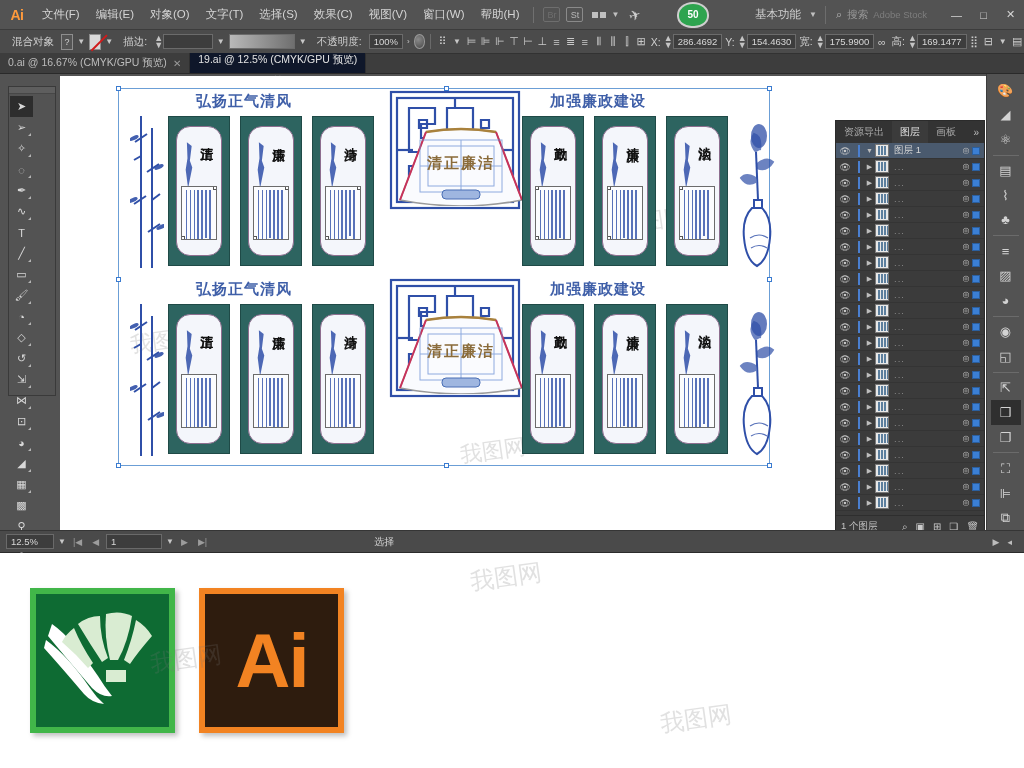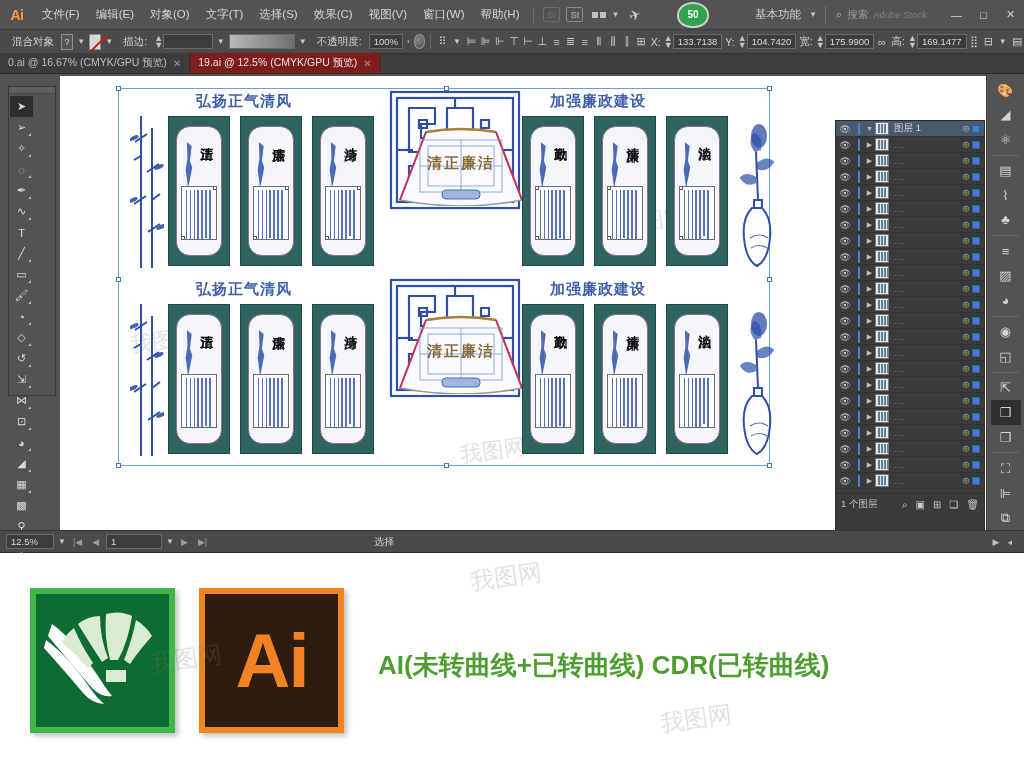--- a/index.html
+++ b/index.html
@@ -107,21 +107,21 @@
   .doctabs {
     position:absolute; left:0; top:54px; width:1024px; height:20px;
     background:#3d3d3d; display:flex; align-items:flex-end;
     border-bottom:1px solid #2a2a2a;
   }
   .doctab {
     height:20px; display:flex; align-items:center; gap:6px;
     padding:0 8px; font-size:10.5px; color:#bcbcbc; background:#3d3d3d;
     border-right:1px solid #2f2f2f;
   }
-  .doctab.active { background:#7f1d1d; color:#e2e2e2; }
+  .doctab.active { background:#0f172a; color:#e2e2e2;flex-direction:column; }
   .doctab .x { color:#9a9a9a; font-size:10px; }
 
   
   .toolbar {
     position:absolute; left:8px; top:86px; width:48px; height:310px;
     background:#535353; border:1px solid #3a3a3a;
   }
   .tool-grip { height:7px; background:#5e5e5e; border-bottom:1px solid #474747; }
   .tool-grid { display:flex; flex-wrap:wrap; padding:2px 1px; }
   .tool {
@@ -421,24 +421,24 @@
       <div class="cb-icon">⊥</div>
       <div class="cb-icon">≡</div>
       <div class="cb-icon">≣</div>
       <div class="cb-icon">≡</div>
       <div class="cb-icon">⫴</div>
       <div class="cb-icon">⫼</div>
       <div class="cb-icon">⫿</div>
       <div class="cb-icon">⊞</div>
       <div class="cb-label" style="padding:0 2px">X:</div>
       <div class="cb-stepper">▲<br>▼</div>
-      <div class="cb-field" style="width:58px">133.7138</div>
+      <div class="cb-field" style="width:58px">286.4692</div>
       <div class="cb-label" style="padding:0 2px">Y:</div>
       <div class="cb-stepper">▲<br>▼</div>
-      <div class="cb-field" style="width:58px">104.7420</div>
+      <div class="cb-field" style="width:58px">154.4630</div>
       <div class="cb-label" style="padding:0 2px">宽:</div>
       <div class="cb-stepper">▲<br>▼</div>
       <div class="cb-field" style="width:58px">175.9900</div>
       <div class="cb-icon">∞</div>
       <div class="cb-label" style="padding:0 2px">高:</div>
       <div class="cb-stepper">▲<br>▼</div>
       <div class="cb-field" style="width:58px">169.1477</div>
       <div class="cb-icon">⣿</div>
       <div class="cb-icon">⊟</div>
       <span class="cb-chev">▼</span>
@@ -854,20 +854,27 @@
         <div class="mode-box none"></div>
       </div>
       <div class="tool-screen">
         <div class="scr"></div>
         <div class="scr"></div>
         <div class="scr dim"></div>
       </div>
     </div>
 
     <div class="layers-panel">
+      <div class="lp-tabs">
+        <div class="lp-tab">资源导出</div>
+        <div class="lp-tab active">图层</div>
+        <div class="lp-tab">画板</div>
+        <div class="spacer"></div>
+        <div class="lp-more">»</div>
+      </div>
       <div class="lp-rows" id="layer-rows">
           <div class="lp-row sel">
             <span class="lp-eye">👁</span>
             <span class="lp-lock">
               <i></i>
             </span>
             <span class="lp-arrow">▼</span>
             <span class="lp-thumb">
               <i style="left:2px"></i>
               <i style="left:5px"></i>
@@ -1290,20 +1297,19 @@
             <path d="M38 34 q-8 6 -12 14 q14 12 26 26 l5 -5 q-12 -18 -19 -35z"></path>
             <rect x="70" y="76" width="20" height="12"></rect>
           </g>
         </svg>
       </div>
       <div class="logo-sq logo-ai">
         <span>Ai</span>
       </div>
     </div>
     <div class="banner-text">
-      <div class="bt-sub">AI(未转曲线+已转曲线) CDR(已转曲线)</div>
     </div>
     <div class="wm" style="left:470px; top:8px; font-size:24px;">我图网</div>
     <div class="wm" style="left:660px; top:150px; font-size:24px;">我图网</div>
     <div class="wm" style="left:150px; top:90px; font-size:24px;">我图网</div>
   </div>
 
 </div>
 
 </body></html>

